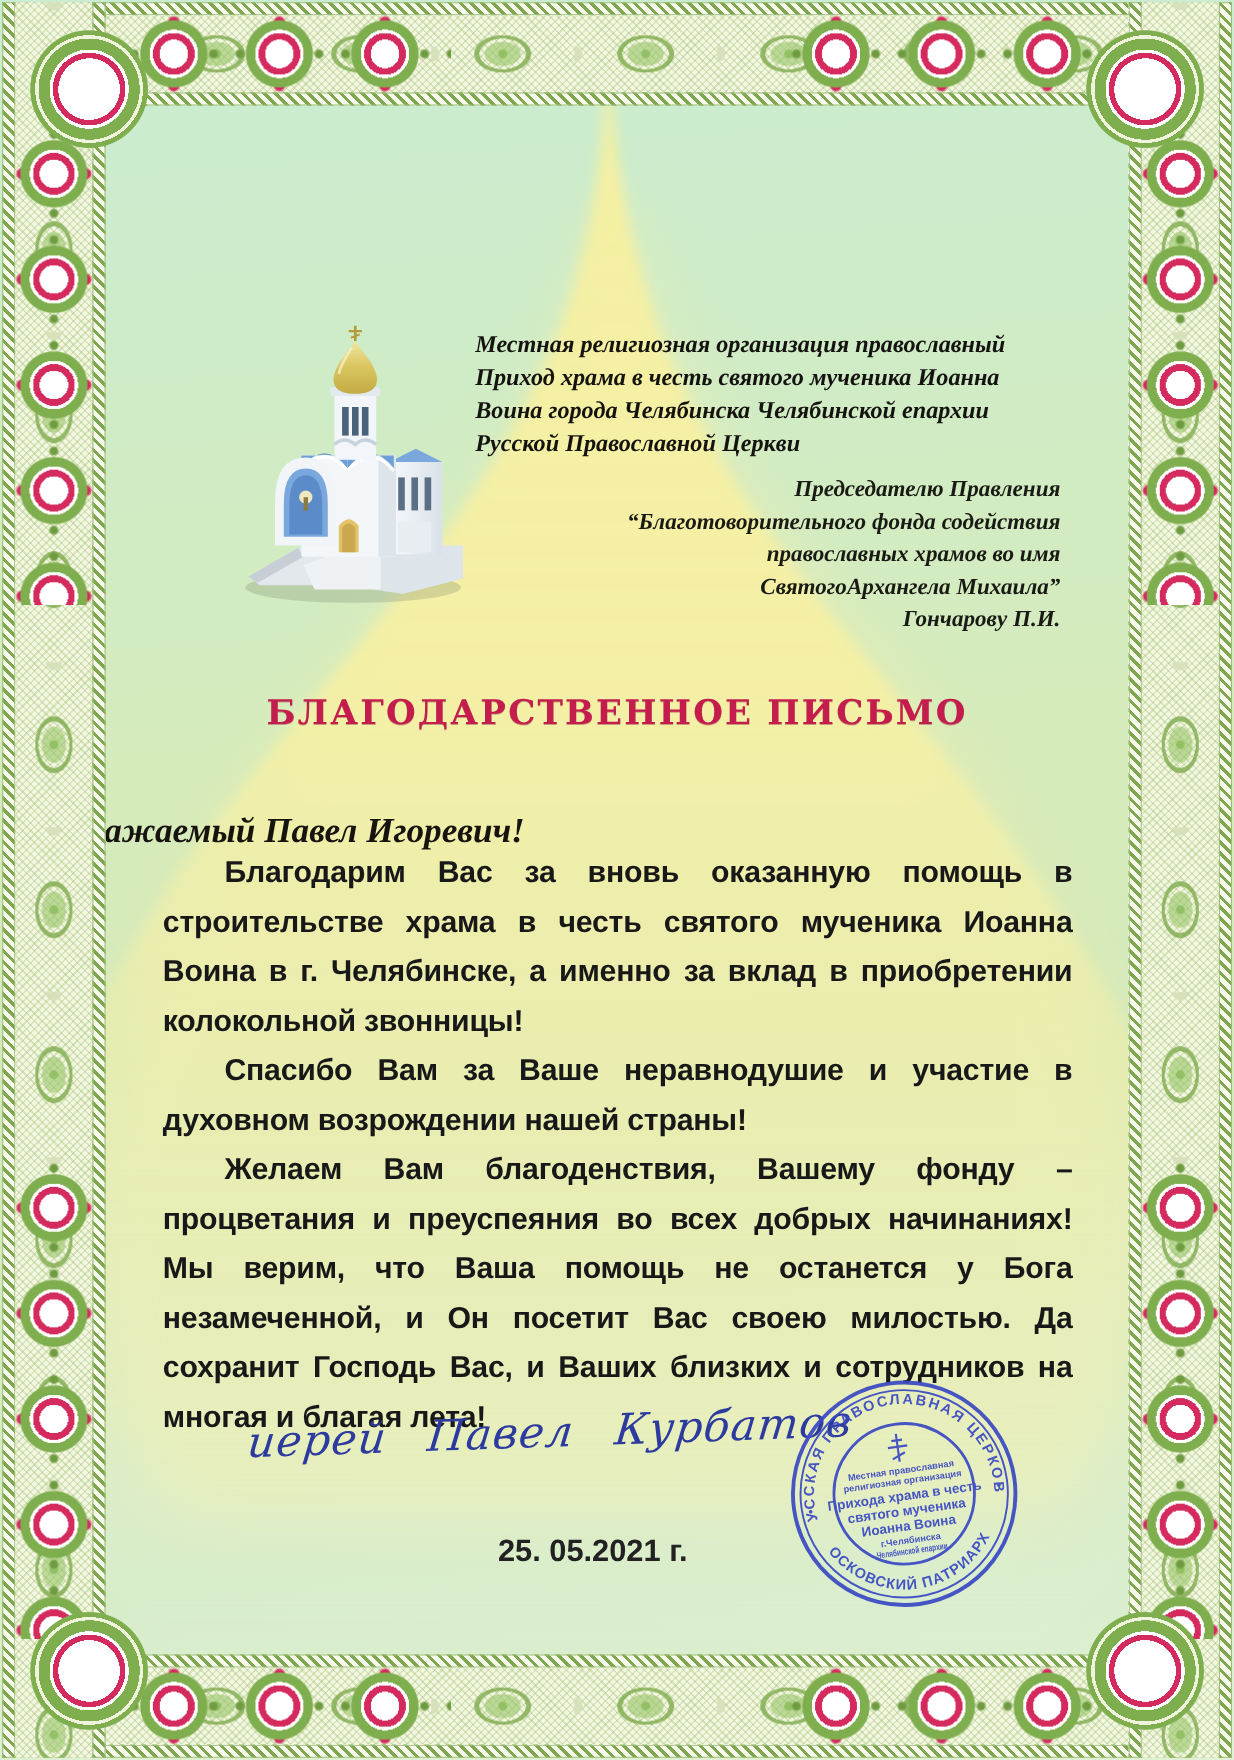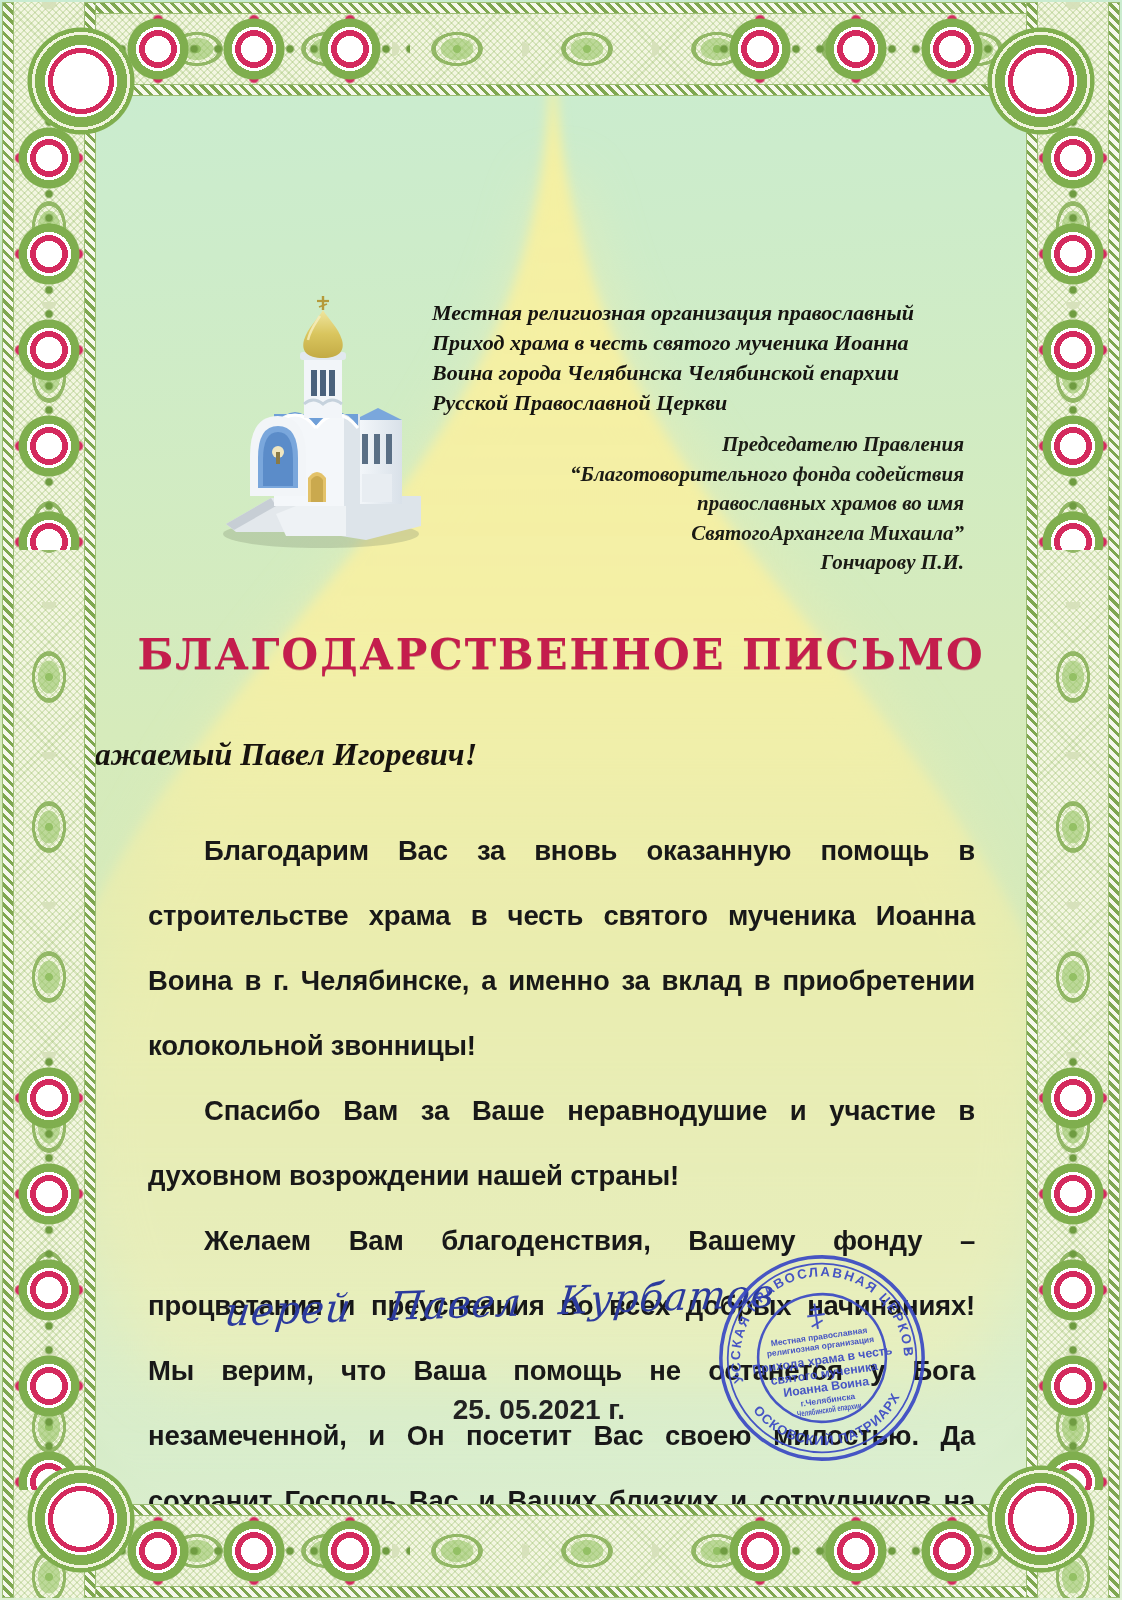--- a/index.html
+++ b/index.html
@@ -71,27 +71,27 @@
   .corner.tl{left:6px;top:6px;} .corner.tr{right:6px;top:6px;}
   .corner.bl{left:6px;bottom:6px;} .corner.br{right:6px;bottom:6px;}
   
   .content{position:absolute;inset:0;z-index:3;}
   .church{position:absolute;left:216px;top:296px;width:220px;height:256px;}
   .org-block{position:absolute;left:432px;top:298px;width:552px;
     font-style:italic;font-weight:bold;font-size:22px;line-height:30px;color:#151310;}
   .addressee{position:absolute;right:158px;top:430px;width:560px;text-align:right;
     font-style:italic;font-weight:600;font-size:21px;line-height:29.5px;color:#1a1a14;}
   .title{position:absolute;left:60px;top:630px;width:1002px;text-align:center;
-    font-family:"DejaVu Serif",serif;font-weight:bold;font-size:42px;letter-spacing:2px;color:#c41d4d;
+    font-family:"DejaVu Serif",serif;font-weight:bold;font-size:31px;letter-spacing:2px;color:#c41d4d;
     text-shadow:0 1px 0 rgba(120,0,30,.35);}
   .salutation{position:absolute;left:60px;top:736px;width:1002px;text-align:left;
     font-style:italic;font-weight:bold;font-size:32px;color:#17130e;}
   .body-text{position:absolute;left:148px;top:770px;width:827px;
     font-family:"Liberation Sans","DejaVu Sans",sans-serif;font-weight:bold;font-size:27.5px;
-    line-height:65px;color:#181818;text-align:justify;letter-spacing:-0.2px;margin-top:48px;}
+    line-height:45px;color:#181818;text-align:justify;letter-spacing:-0.2px;}
   .body-text p{margin:0;text-indent:56px;}
   .signature{position:absolute;left:225px;top:1280px;width:560px;
     font-family:"DejaVu Serif",serif;font-style:italic;font-size:39px;color:#2c3b9d;
     transform:rotate(-2deg) skewX(-8deg);letter-spacing:1px;word-spacing:24px;white-space:nowrap;}
   .date{position:absolute;left:285px;top:1394px;width:340px;text-align:right;
     font-family:"Liberation Sans","DejaVu Sans",sans-serif;font-weight:bold;font-size:28px;color:#222;}
   .stamp{position:absolute;left:714px;top:1250px;width:216px;height:216px;z-index:4;
     transform:rotate(-8deg);opacity:.92;}
 </style>
 </head>

